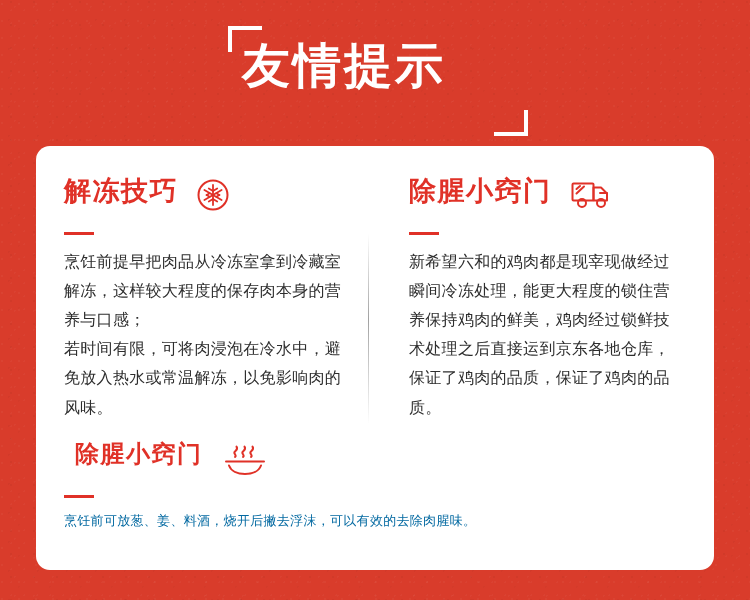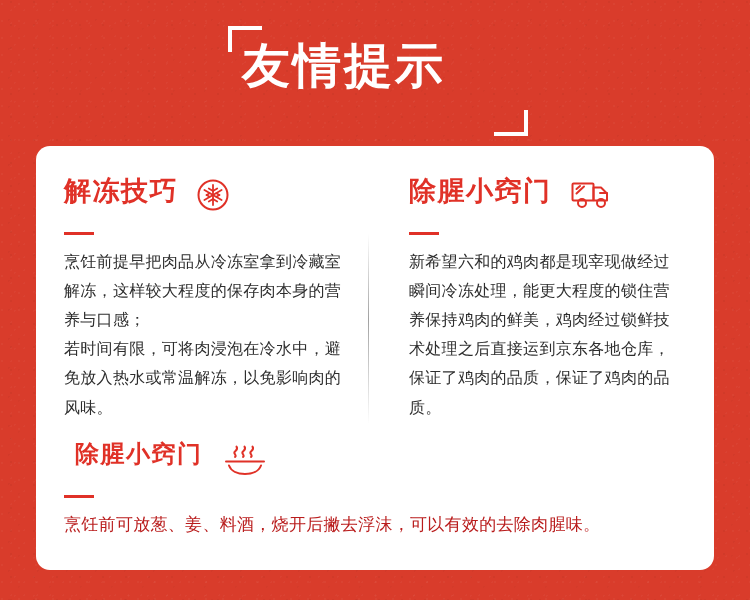--- a/index.html
+++ b/index.html
@@ -135,22 +135,22 @@
 
   
   .bottom-sec {
     position: absolute;
     left: 28px;
     top: 296px;
     width: 622px;
   }
   .bottom-sec .rule { margin-top: 15px; margin-bottom: 13px; }
   .bottom-text {
-    color: #b91c1c;
-    font-size: 17px;
+    color: #0369a1;
+    font-size: 13px;
     line-height: 1.6;
     letter-spacing: .3px;
     white-space: nowrap;
   }
 
   .icon { display: block; flex: none; }
 </style>
 </head>
 <body>
 

